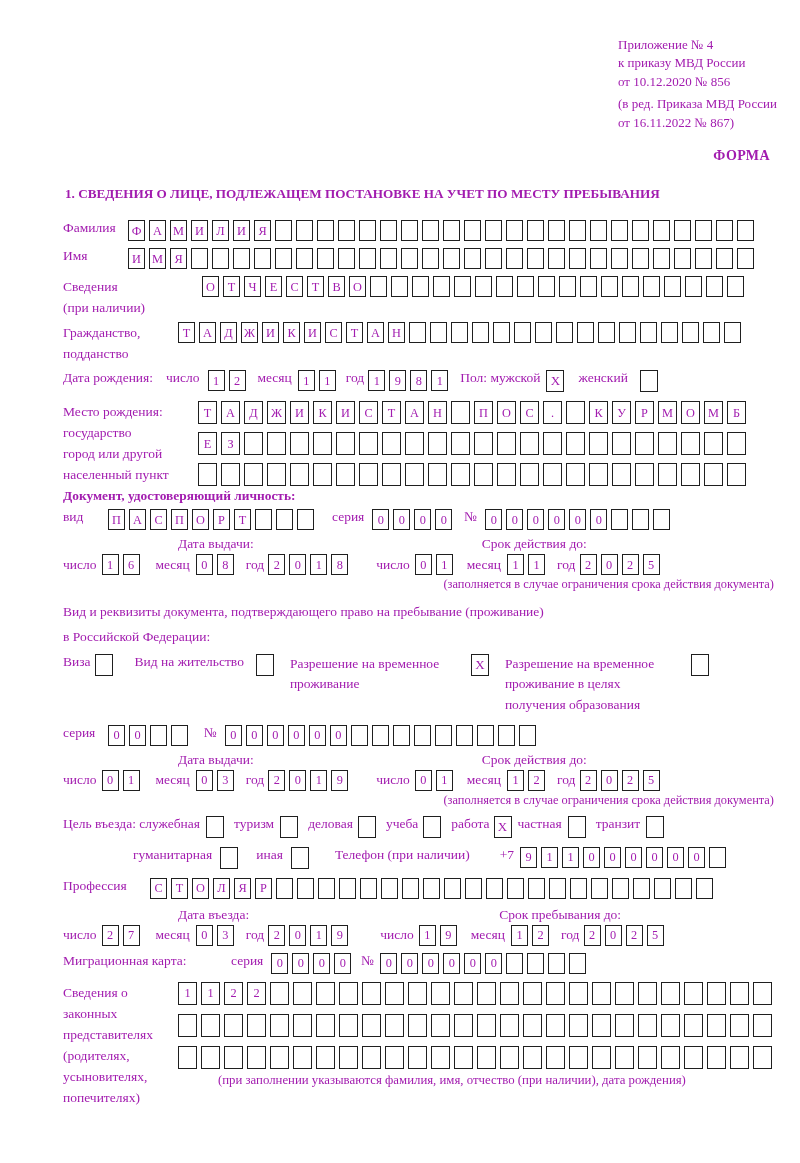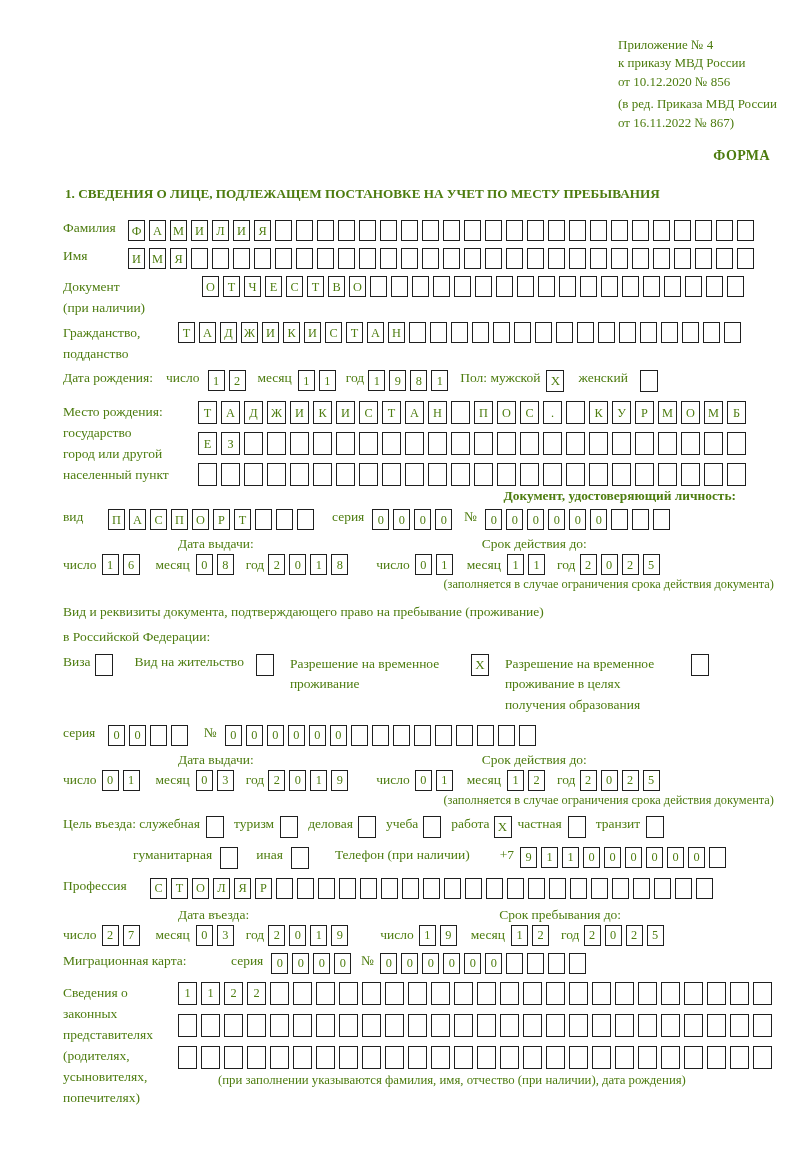--- a/index.html
+++ b/index.html
@@ -2,21 +2,21 @@
 <html><head>
 <meta charset="utf-8">
 <style>
   html,body{margin:0;padding:0;background:#ffffff;}
   .page{
     position:relative;
     width:800px;height:1163px;
     box-sizing:border-box;
     padding:36px 24px 10px 63px;
     background:#fff;
-    color:#4d7c0f;
+    color:#a21caf;
     font-family:"Liberation Serif","DejaVu Serif",serif;
     font-size:13.5px;
     overflow:hidden;
   }
   .hdr{margin-left:555px;width:200px;line-height:1.42;font-size:13px;}
   .hdr .note{margin-top:4px;}
   .forma{text-align:right;font-weight:bold;font-size:14px;margin:16px 6px 0 0;letter-spacing:.4px;}
   .title{text-align:center;font-weight:bold;font-size:14.6px;line-height:1.55;margin-top:16px;}
   .uline{display:inline-block;width:58px;border-bottom:2px solid #333;height:1px;margin-left:8px;vertical-align:baseline;}
   .sec{font-weight:bold;font-size:13.2px;margin:22px 0 18px 2px;}
@@ -34,21 +34,21 @@
   }
   .w .cell{width:19px;height:23px;}
   .chk{
     box-sizing:border-box;flex:0 0 auto;
     width:18px;height:22px;border:1.7px solid #1f1f1f;
     display:inline-flex;align-items:center;justify-content:center;
     font-size:13px;
   }
   .mb8{margin-bottom:8px;}
   .mb9{margin-bottom:9px;}
-  .dochead{font-weight:bold;font-size:13.4px;text-align:right;margin:2px 40px 5px 0;}
+  .dochead{font-weight:bold;font-size:13.4px;text-align:left;margin:2px 40px 5px 0;}
   .datelbls{display:flex;margin-bottom:2px;}
   .daterow{display:flex;align-items:center;margin-bottom:2px;}
   .limitnote{text-align:right;font-size:12.4px;margin:0 2px 8px 0;}
   .permits{display:flex;align-items:flex-start;margin:4px 0 10px;}
   .pcenter{text-align:left;line-height:1.5;}
   .gap{flex:0 0 auto;}
   .footnote{font-size:12.8px;margin:4px 0 18px 150px;}
 </style>
 </head>
 <body>
@@ -134,21 +134,21 @@
         <span class="cell"></span>
         <span class="cell"></span>
         <span class="cell"></span>
         <span class="cell"></span>
         <span class="cell"></span>
       </span>
   </div>
 
   <div class="row top" style="margin-bottom:4px">
     <span class="lblcol" style="width:139px">
-      <span style="display:block">Документ</span>
+      <span style="display:block">Сведения</span>
       <span style="display:block">(при наличии)</span>
     </span>
     <span class="cells">
         <span class="cell">О</span>
         <span class="cell">Т</span>
         <span class="cell">Ч</span>
         <span class="cell">Е</span>
         <span class="cell">С</span>
         <span class="cell">Т</span>
         <span class="cell">В</span>

